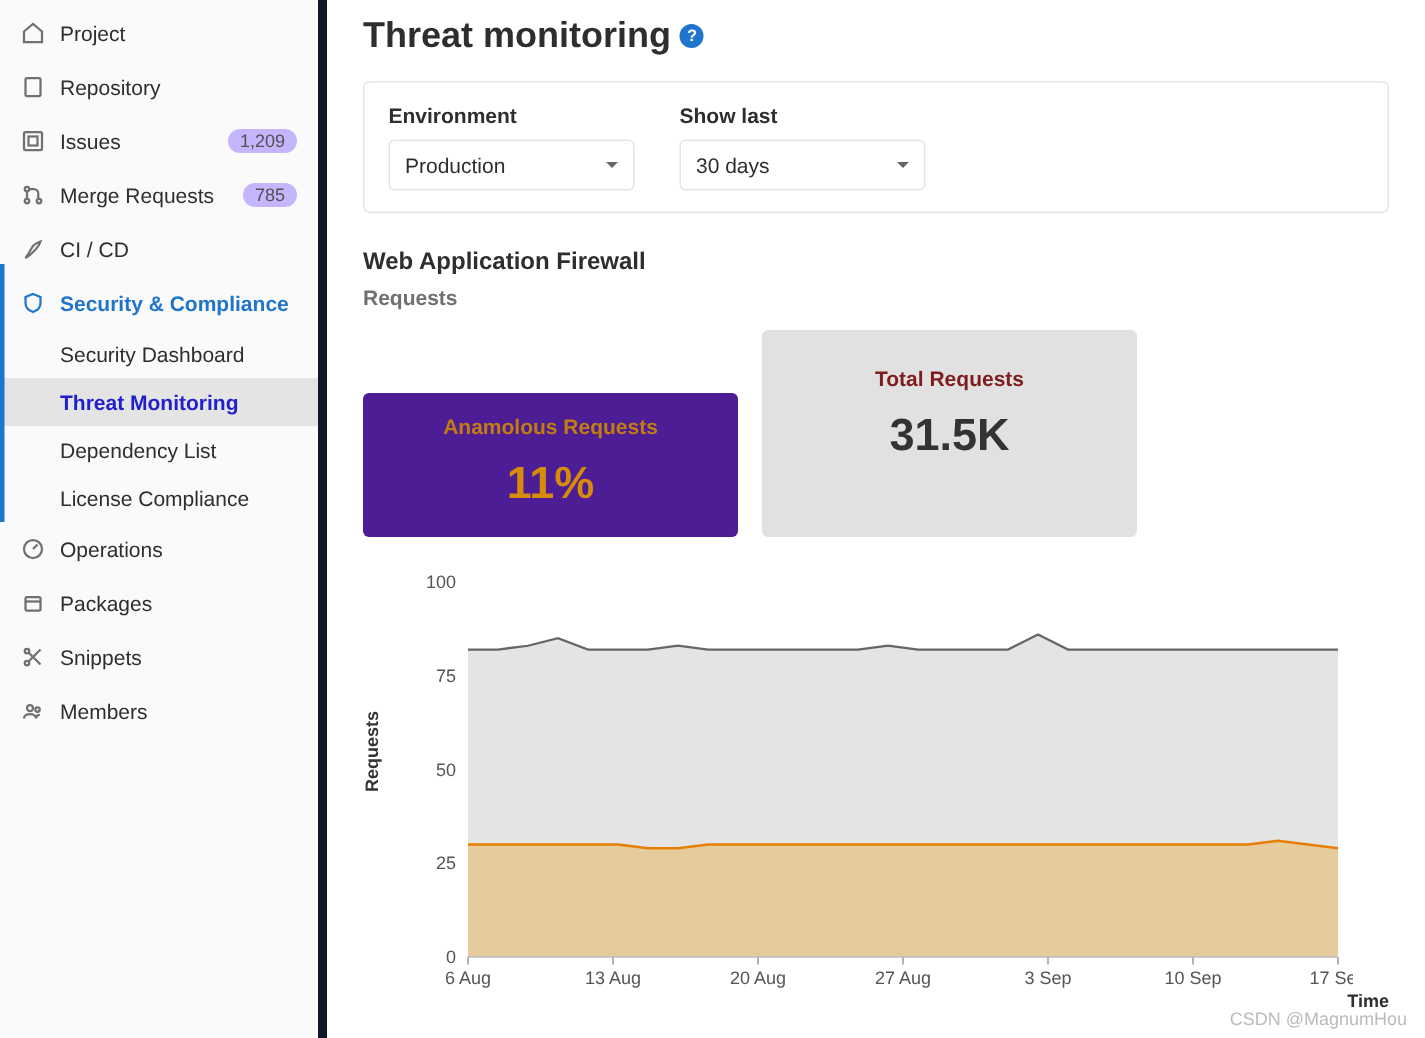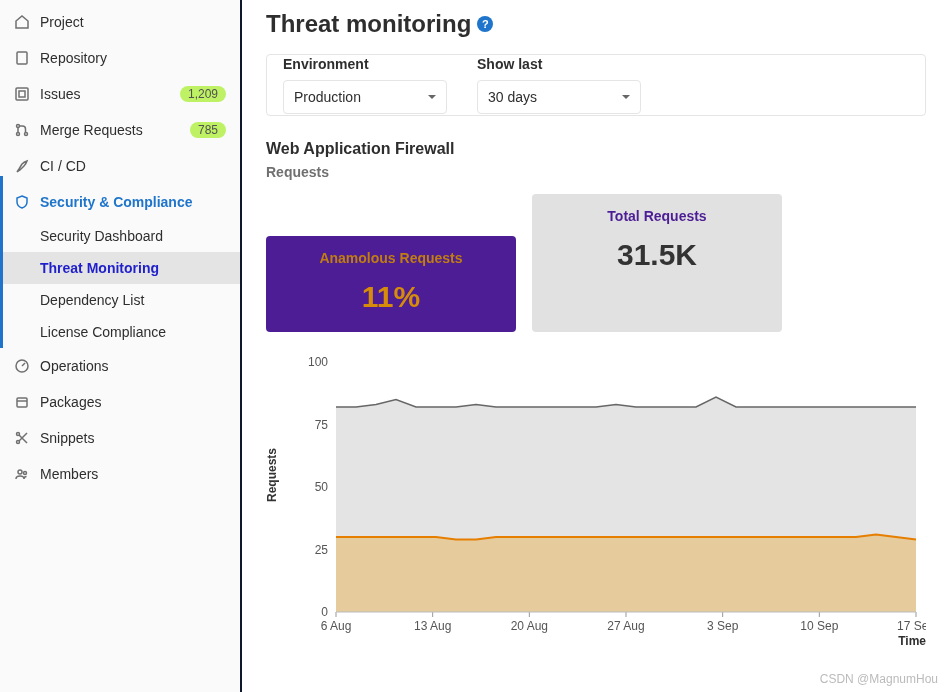--- a/index.html
+++ b/index.html
@@ -1,48 +1,48 @@
 <!DOCTYPE html>
 <html><head>
 <meta charset="utf-8">
 <style>
   * { box-sizing: border-box; margin: 0; padding: 0; }
   body { font-family: -apple-system, BlinkMacSystemFont, "Segoe UI", Helvetica, Arial, sans-serif; color: #2e2e2e; background: #fff; width: 950px; height: 692px; overflow: hidden; }
   .layout { display: flex; height: 100%; }
-  .sidebar { width: 242px; border-right: 2px solid #0f172a; background:#fafafa; padding-top: 4px; }
+  .sidebar { width: 218px; border-right: 6px solid #0f172a; background:#fafafa; padding-top: 4px; }
   .nav-item { display: flex; align-items: center; padding: 10px 14px; color:#2e2e2e; font-size:14px; cursor:pointer; }
   .nav-item .icon { width: 16px; height:16px; margin-right: 10px; flex:0 0 16px; color:#707070; }
-  .nav-item .badge { margin-left:auto; background:#bef264; color:#525252; border-radius:10px; font-size:12px; padding:1px 8px; }
+  .nav-item .badge { margin-left:auto; background:#c4b5fd; color:#525252; border-radius:10px; font-size:12px; padding:1px 8px; }
   .nav-item.active-parent { color:#1f75cb; font-weight:600; position:relative; }
   .nav-item.active-parent .icon { color:#1f75cb; }
   .sub-item { padding:8px 14px 8px 40px; font-size:14px; color:#2e2e2e; cursor:pointer; }
   .sub-item.active { background:#e4e4e4; color:#1f1fcb; font-weight:600; border-radius:0; }
   .sub-group { position:relative; }
   .sub-group::before { content:""; position:absolute; left:0; top:-44px; bottom:0; width:3px; background:#1f75cb; }
 
   .main { flex:1; padding: 10px 24px 0 24px; overflow:hidden; position:relative; }
   .page-title { display:flex; align-items:center; gap:6px; }
   .page-title h1 { font-size:24px; font-weight:700; }
   .help-icon { width:16px; height:16px; border-radius:50%; background:#1f75cb; color:#fff; font-size:11px; font-weight:700; display:flex; align-items:center; justify-content:center; }
 
-  .filter-bar { border:1px solid #e5e5e5; border-radius:4px; padding:1px 16px; margin-top:16px; display:flex; gap:30px; }
+  .filter-bar { border:1px solid #e5e5e5; border-radius:4px; padding:14px 16px; margin-top:16px; display:flex; gap:30px; }
   .filter-group label { display:block; font-size:14px; font-weight:600; margin-bottom:8px; }
   .select { width:164px; height:34px; border:1px solid #e5e5e5; border-radius:4px; background:#fff; padding:0 28px 0 10px; font-size:14px; display:flex; align-items:center; position:relative; cursor:pointer; }
   .select::after { content:""; position:absolute; right:10px; top:50%; margin-top:-2px; border:4px solid transparent; border-top-color:#666; }
 
   .section-title { font-size:16px; font-weight:700; margin-top:24px; }
   .section-sub { font-size:14px; color:#707070; font-weight:600; margin-top:6px; }
 
   .cards { display:flex; gap:16px; margin-top:14px; }
   .card { flex:0 0 250px; text-align:center; border-radius:4px; padding:14px 10px 18px; }
   .card.anom { background:#4c1d95;margin-top:42px; }
   .card.total { background:#e1e1e1; }
   .card-label { font-size:14px; font-weight:600; }
   .card.anom .card-label { color:#c17d10; }
-  .card.total .card-label { color:#4c1d95; }
+  .card.total .card-label { color:#7f1d1d;margin-top:10px; }
   .card-value { font-size:30px; font-weight:700; margin-top:14px; }
   .card.anom .card-value { color:#d68c0a; }
   .card.total .card-value { color:#333; }
 
   .chart-wrap { margin-top:20px; position:relative; }
   .axis-label-y { position:absolute; left:0; top:50%; transform:rotate(-90deg) translate(0,-50%); transform-origin:left top; font-size:12px; font-weight:600; color:#333; left:6px; top:150px;}
   .axis-label-x { position:absolute; right:0; bottom:-6px; font-size:12px; font-weight:600; }
   svg.chart { display:block; }
   .watermark { position:absolute; right:12px; bottom:6px; font-size:12px; color:#bbb;text-align:center; }
 </style>

